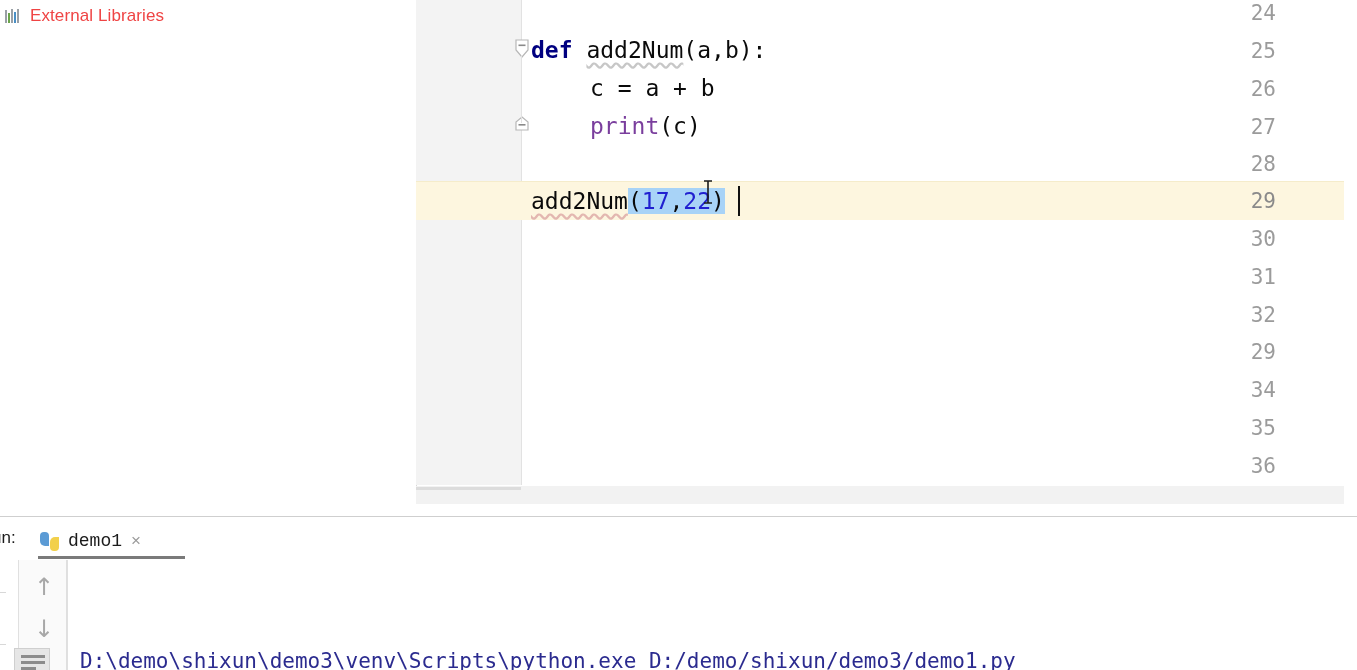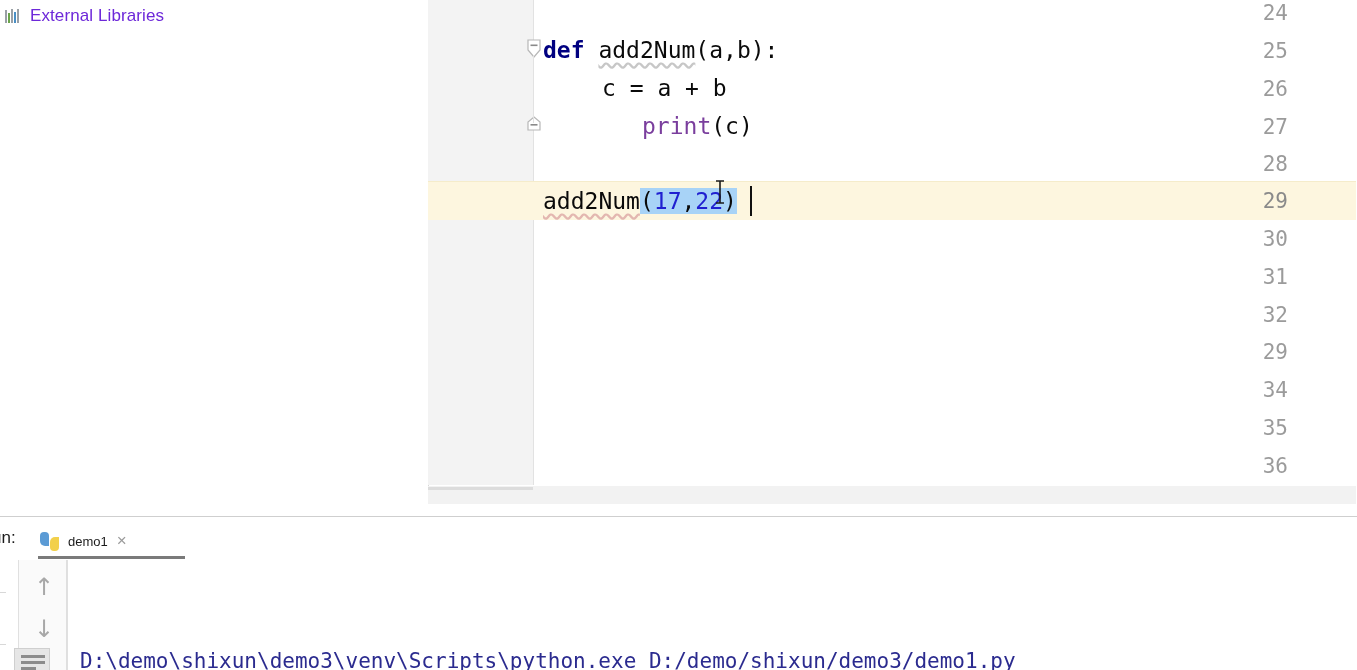--- a/index.html
+++ b/index.html
@@ -12,21 +12,21 @@
   #root { position: relative; width: 1357px; height: 670px; background: #ffffff; }
 
   
   #project-pane {
     position: absolute; left: 0; top: 0; width: 429px; height: 516px;
     background: #ffffff;
   }
   .tree-row {
     display: flex; align-items: center; height: 31px;
     padding-left: 4px; box-sizing: border-box;
-    font-size: 17px; color: #6d28d9;
+    font-size: 17px; color: #ef4444;
     font-family: "Liberation Sans", sans-serif;
     white-space: nowrap;
   }
   .tree-row .tree-label { margin-left: 8px; letter-spacing: .1px; }
 
   
   .ico-bars { width: 18px; height: 18px; position: relative; display:inline-block; flex:none; }
   .ico-bars i { position: absolute; bottom: 2px; width: 2px; border-radius: 0; display:block; }
   .ico-bars i:nth-child(1){ left:1px;  height:13px; background:#9aa0a6; }
   .ico-bars i:nth-child(2){ left:4px;  height:10px; background:#6ba54a; }
@@ -50,21 +50,21 @@
   }
   .ico-scratch .badge:before{
     content:''; position:absolute; left:4px; top:1.5px; width:1px; height:4px; background:#fff;
   }
   .ico-scratch .badge:after{
     content:''; position:absolute; left:4px; top:5px; width:3px; height:1px; background:#fff;
   }
 
   
   #editor {
-    position:absolute; left:428px; top:0; width:928px; height:504px;
+    position:absolute; left:416px; top:0; width:928px; height:504px;
     background:#ffffff; overflow:hidden;
   }
   #gutter {
     position:absolute; left:0; top:0; width:106px; height:485px;
     background:#f3f3f3;
   }
   #gutter-sep {
     position:absolute; left:105px; top:0; width:1px; height:485px; background:#e2e2e2;
   }
   .lnum {
@@ -77,21 +77,21 @@
   }
 
   .code-line {
     position:absolute; left:106px; height:38px; line-height:38px;
     white-space: pre;
     font-family:"DejaVu Sans Mono", monospace; font-size:23px;
     color:#0a0a0a;
   }
   .code-line .pad { padding-left:9px; }
   .kw { color:#000080; font-weight:bold; }
-  .fn { color:#7a3e9d;margin-left:40px; }
+  .fn { color:#7a3e9d; }
   .num { color:#2020d0; }
   .wavy { text-decoration: underline; text-decoration-style: wavy;
           text-decoration-color:#c7c7c7; text-underline-offset:4px; }
   .wavy-warn { text-decoration: underline; text-decoration-style: wavy;
           text-decoration-color:#e3b7b0; text-underline-offset:4px; }
 
   #line29-hl {
     position:absolute; left:0; top:181px; width:928px; height:39px;
     background:#fdf6df;
   }
@@ -129,21 +129,21 @@
     font-family:"Liberation Sans", sans-serif;
   }
   #run-tab {
     position:absolute; left:40px; top:524px; height:34px;
     display:flex; align-items:center; gap:9px;
   }
   .ico-python { width:19px; height:19px; position:relative; display:inline-block; flex:none;}
   .ico-python .b1, .ico-python .b2 { position:absolute; width:9px; height:14px; }
   .ico-python .b1 { left:0; top:0; background:#5b9bd5; border-radius:4px 4px 0 5px; }
   .ico-python .b2 { right:0; bottom:0; background:#f2d04b; border-radius:5px 0 4px 4px; }
-  #run-tab-label { font-size:13px; color:#1b1b1b; font-family:Liberation Sans, sans-serif; }
+  #run-tab-label { font-size:18px; color:#1b1b1b; font-family:Liberation Mono, monospace; }
   #run-tab-close { font-size:17px; color:#9b9b9b; cursor:default; }
   #run-tab-underline {
     position:absolute; left:38px; top:556px; width:147px; height:3px; background:#7a7a7a;
   }
 
   #console-toolbar {
     position:absolute; left:18px; top:560px; width:48px; height:110px;
     border-left:1px solid #e0e0e0; border-right:1px solid #e0e0e0; background:#fafafa;
   }
   .tb-btn { position:absolute; left:8px; width:34px; height:34px; }

